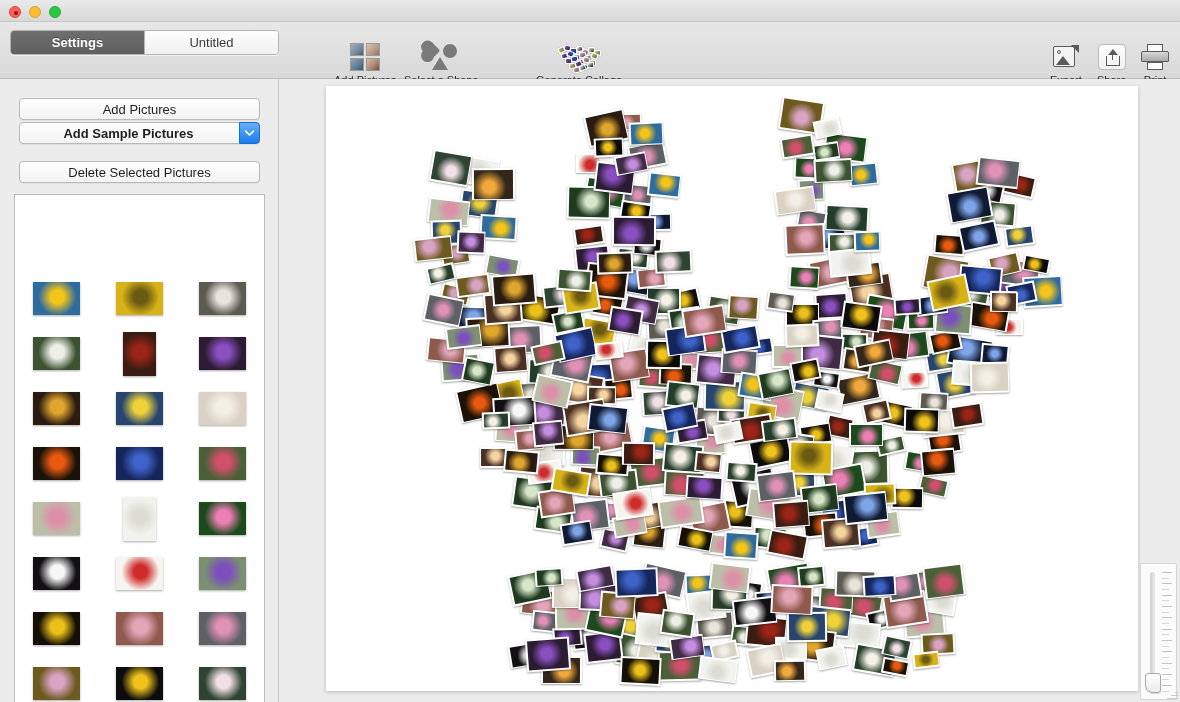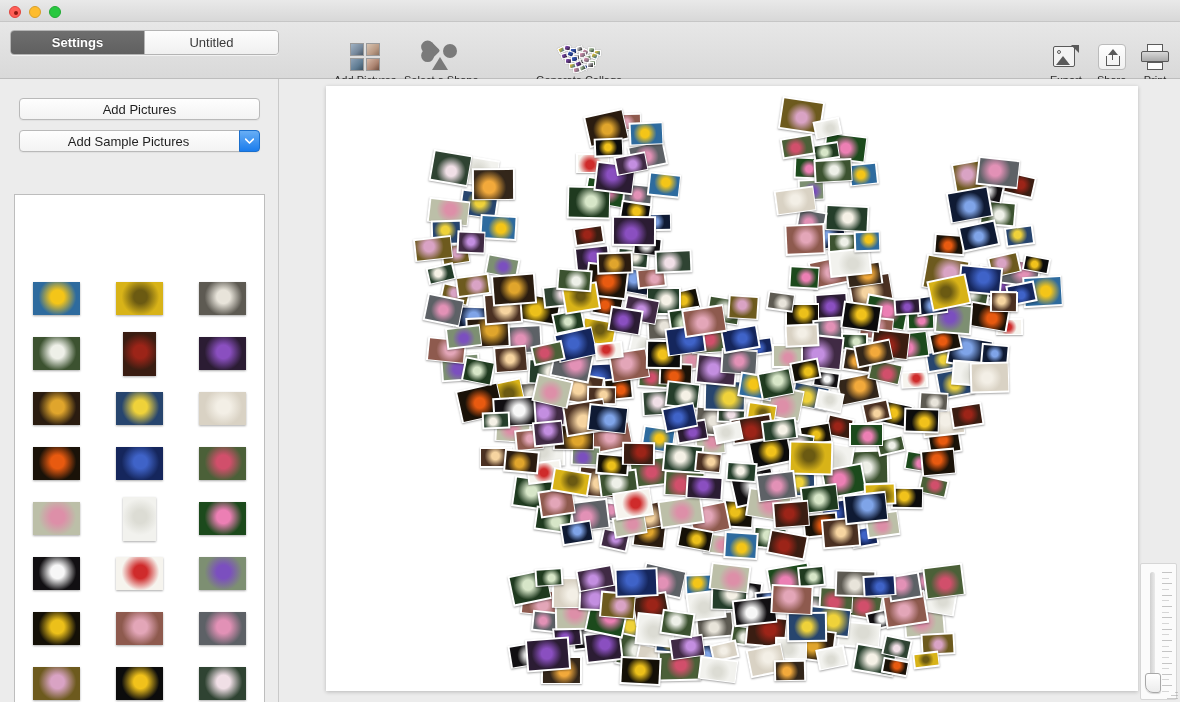--- a/index.html
+++ b/index.html
@@ -248,21 +248,21 @@
     background: linear-gradient(to bottom,#fefefe,#f3f3f3);
     border: 1px solid #b9b9b9;
     border-radius: 4px;
     font-size: 13px;
     color: #1f1f1f;
     display: flex; align-items: center; justify-content: center;
     box-shadow: 0 1px 1px rgba(0,0,0,0.05);
     cursor: default;
   }
   #btn-add-pictures        { top: 19px; }
-  #btn-add-sample-pictures { top: 51px; padding-right: 22px; }
+  #btn-add-sample-pictures { top: 43px; padding-right: 22px; font-weight: bold; }
   #btn-delete-selected     { top: 82px; }
 
   .popup-chevron {
     position: absolute;
     right: -1px; top: -1px;
     width: 21px; height: 22px;
     background: linear-gradient(to bottom,#68aef5,#1a7ced);
     border: 1px solid #1b6fcc;
     border-radius: 0 4px 4px 0;
     display: flex; align-items: center; justify-content: center;
@@ -485,20 +485,23 @@
 
     <div class="side-btn" id="btn-add-sample-pictures">
       <span>Add Sample Pictures</span>
       <span class="popup-chevron">
         <svg width="9" height="6" viewBox="0 0 9 6" aria-hidden="true">
           <path d="M0.6 1.2 L4.5 5 L8.4 1.2" fill="none" stroke="#ffffff" stroke-width="1.7" stroke-linecap="round" stroke-linejoin="round"></path>
         </svg>
       </span>
     </div>
 
+    <div class="side-btn" id="btn-delete-selected">
+      <span>Delete Selected Pictures</span>
+    </div>
 
     <div class="thumb-panel">
       <div class="thumb-grid" id="thumb-grid">
           <div class="thumb" style="background: radial-gradient(circle at 52% 45%, rgb(244, 197, 24) 0%, rgb(244, 197, 24) 22%, rgb(46, 107, 158) 62%, rgb(46, 107, 158) 100%);"></div>
           <div class="thumb" style="background: radial-gradient(circle at 52% 45%, rgb(107, 90, 18) 0%, rgb(107, 90, 18) 22%, rgb(216, 179, 24) 62%, rgb(216, 179, 24) 100%);"></div>
           <div class="thumb" style="background: radial-gradient(circle at 52% 45%, rgb(232, 228, 218) 0%, rgb(232, 228, 218) 22%, rgb(93, 90, 82) 62%, rgb(93, 90, 82) 100%);"></div>
           <div class="thumb" style="background: radial-gradient(circle at 52% 45%, rgb(238, 240, 232) 0%, rgb(238, 240, 232) 22%, rgb(60, 82, 48) 62%, rgb(60, 82, 48) 100%);"></div>
           <div class="thumb portrait" style="background: radial-gradient(circle at 52% 45%, rgb(156, 36, 24) 0%, rgb(156, 36, 24) 22%, rgb(58, 29, 18) 62%, rgb(58, 29, 18) 100%);"></div>
           <div class="thumb" style="background: radial-gradient(circle at 52% 45%, rgb(138, 79, 192) 0%, rgb(138, 79, 192) 22%, rgb(43, 28, 51) 62%, rgb(43, 28, 51) 100%);"></div>
           <div class="thumb" style="background: radial-gradient(circle at 52% 45%, rgb(224, 165, 44) 0%, rgb(224, 165, 44) 22%, rgb(42, 28, 16) 62%, rgb(42, 28, 16) 100%);"></div>

